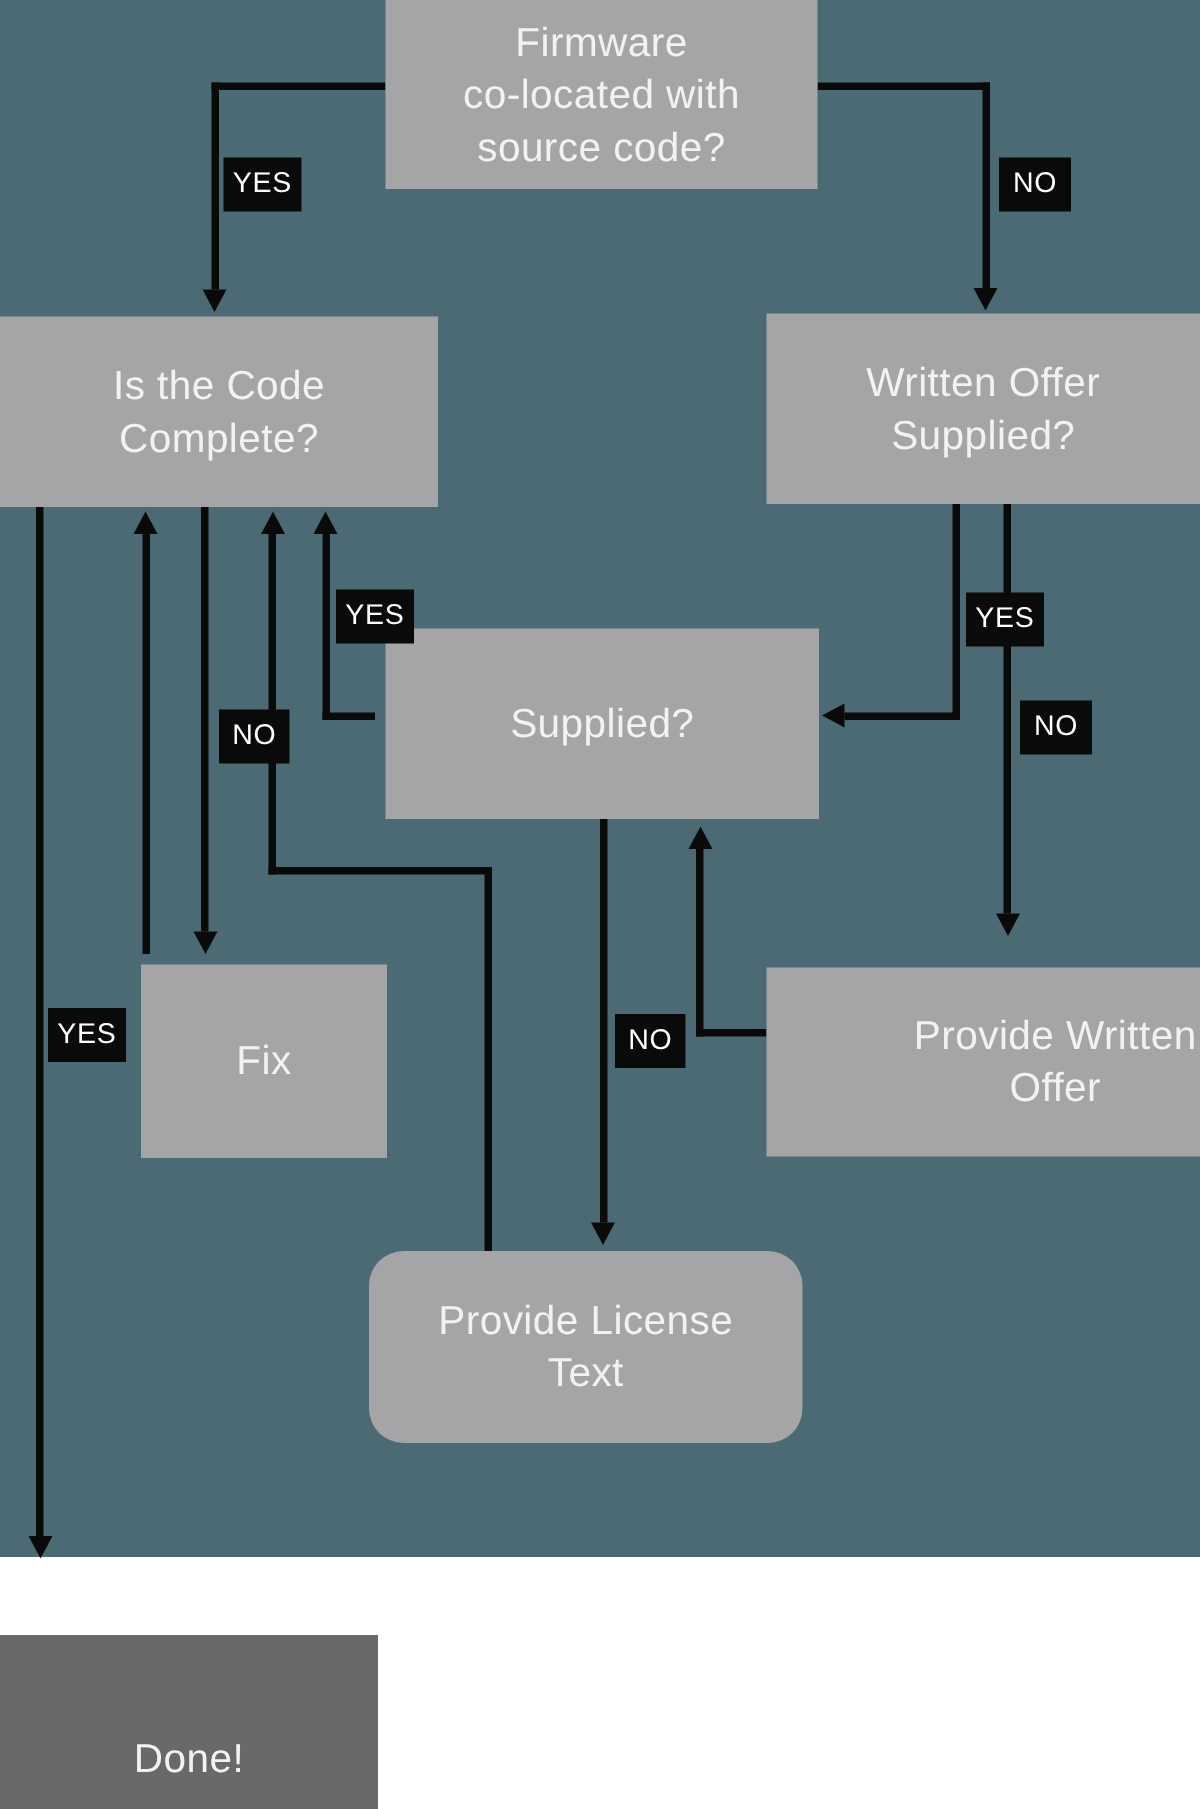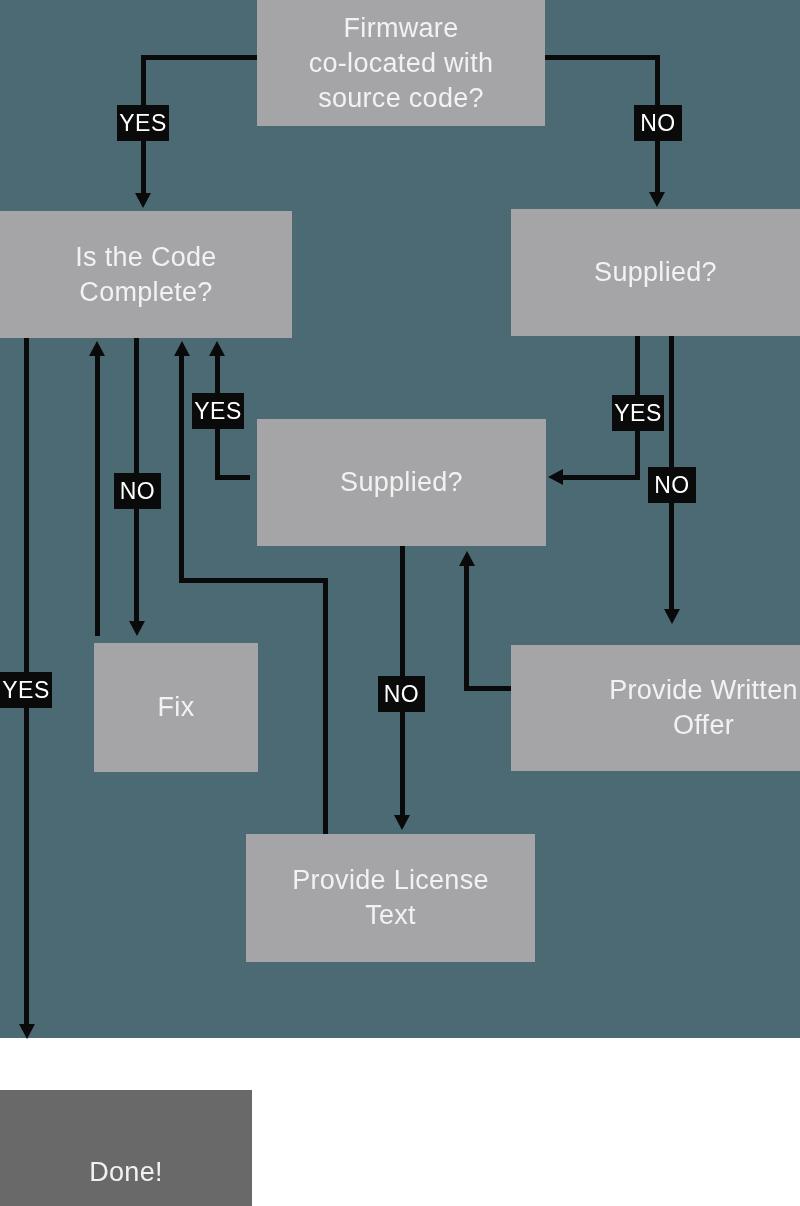--- a/index.html
+++ b/index.html
@@ -14,21 +14,21 @@
   .edge{position:absolute;background:var(--line);}
   .ah{position:absolute;width:0;height:0;}
   .ah.up{border-left:8px solid transparent;border-right:8px solid transparent;
          border-bottom:15px solid var(--line);}
   .ah.down{border-left:8px solid transparent;border-right:8px solid transparent;
            border-top:15px solid var(--line);}
   .ah.left{border-top:8px solid transparent;border-bottom:8px solid transparent;
            border-right:15px solid var(--line);}
   .chip{position:absolute;background:var(--label-bg);color:var(--label-text);
         display:flex;align-items:center;justify-content:center;
-        font-size:23px;font-weight:300;letter-spacing:.5px;}
+        font-size:19px;font-weight:300;letter-spacing:.5px;margin-left:32px;}
 </style>
 </head>
 <body>
 
 <div id="canvas">
 
   <div class="edge" style="left:141px;top:55px;width:116px;height:5px;"></div>
   <div class="edge" style="left:141px;top:55px;width:5px;height:138px;"></div>
   <div class="ah down" style="left:135px;top:193px;"></div>
 
@@ -73,37 +73,38 @@
     <span>co-located with</span>
     <span>source code?</span>
   </div>
 
   <div class="node" style="left:0;top:211px;width:292px;height:127px;">
     <span>Is the Code</span>
     <span>Complete?</span>
   </div>
 
   <div class="node" style="left:511px;top:209px;width:289px;height:127px;">
+    <span>Written Offer</span>
     <span>Supplied?</span>
   </div>
 
   <div class="node" style="left:257px;top:419px;width:289px;height:127px;">
     <span>Supplied?</span>
   </div>
 
   <div class="node" style="left:94px;top:643px;width:164px;height:129px;">
     <span>Fix</span>
   </div>
 
   <div class="node" style="left:511px;top:645px;width:289px;height:126px;padding-left:48px;">
     <span>Provide Written</span>
     <span>Offer</span>
   </div>
 
-  <div class="node" style="left:246px;top:834px;width:289px;height:128px;">
+  <div class="node" style="left:246px;top:834px;width:289px;height:128px;border-radius:23px;">
     <span>Provide License</span>
     <span>Text</span>
   </div>
 
   <div class="node done" style="left:0;top:1042px;width:252px;height:164px;margin-top:48px;">
     <span>Done!</span>
   </div>
 
   <div class="chip" style="left:117px;top:105px;width:52px;height:36px;">YES</div>
   <div class="chip" style="left:634px;top:105px;width:48px;height:36px;">NO</div>

